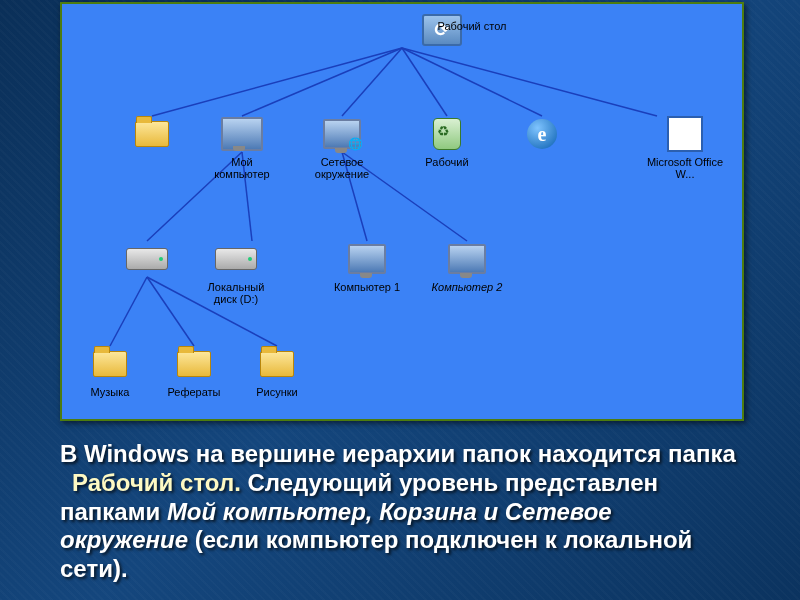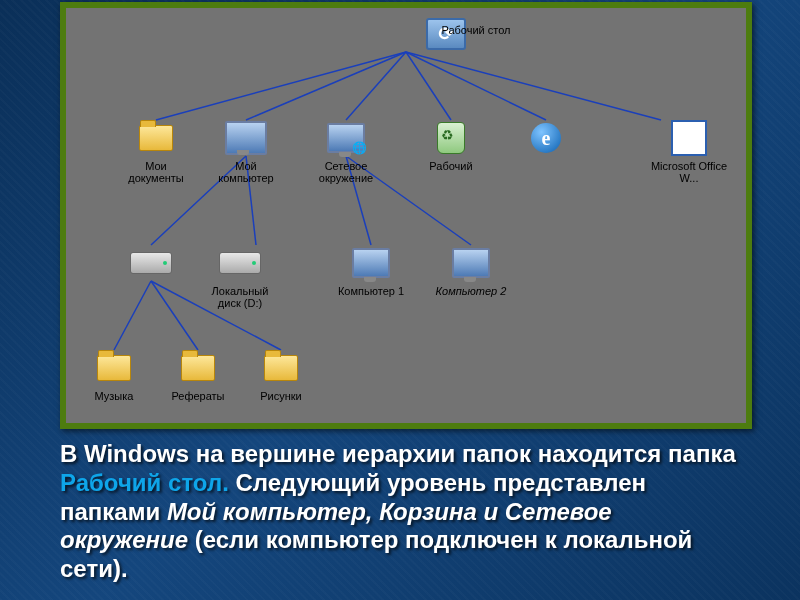--- a/index.html
+++ b/index.html
@@ -11,22 +11,22 @@
     font-family:"Trebuchet MS","Arial",sans-serif;
     color:#fff;
     width:800px;height:600px;
     position:relative;
     box-sizing:border-box;
   }
   .panel{
     position:absolute;
     left:60px;top:2px;
     width:680px;height:415px;
-    background:#737373;
-    border:6px solid #4d7c0f;
+    background:#3b82f6;
+    border:2px solid #4d7c0f;
     box-shadow:2px 2px 6px rgba(0,0,0,0.6);
   }
   svg.lines{position:absolute;left:0;top:0;width:100%;height:100%;}
   .node{
     position:absolute;
     width:80px;
     text-align:center;
     font-size:11px;
     color:#000;
     pointer-events:none;
@@ -38,21 +38,21 @@
   .node .lbl{line-height:1.1;}
   .caption{
     position:absolute;
     left:60px;top:440px;
     width:680px;
     font-size:24px;
     font-weight:bold;
     line-height:1.2;
     text-shadow:2px 2px 3px rgba(0,0,0,0.7);
   }
-  .hl1{color:#0ea5e9;}
+  .hl1{color:#fef9c3;margin-left:12px;}
   .hl2{color:#ffffff;font-style:italic;}
 
   
   .folder{
     width:32px;height:24px;
     background:linear-gradient(#fde79a,#e8b93b);
     border:1px solid #b8860b;
     border-radius:2px;
     position:relative;
   }
@@ -120,21 +120,20 @@
       <div class="node" style="left: 310px; top: 6px; width: 140px;">
         <div class="ic">
           <div class="desktop-ic"></div>
         </div>
         <div class="lbl" style="position: absolute; left: 60px; top: 10px; width: 80px;">Рабочий стол</div>
       </div>
       <div class="node" style="left: 50px; top: 110px;">
         <div class="ic">
           <div class="folder"></div>
         </div>
-        <div class="lbl">Мои документы</div>
       </div>
       <div class="node" style="left: 140px; top: 110px;">
         <div class="ic">
           <div class="mon big"></div>
         </div>
         <div class="lbl">Мой компьютер</div>
       </div>
       <div class="node" style="left: 240px; top: 110px;">
         <div class="ic">
           <div class="mon net"></div>

